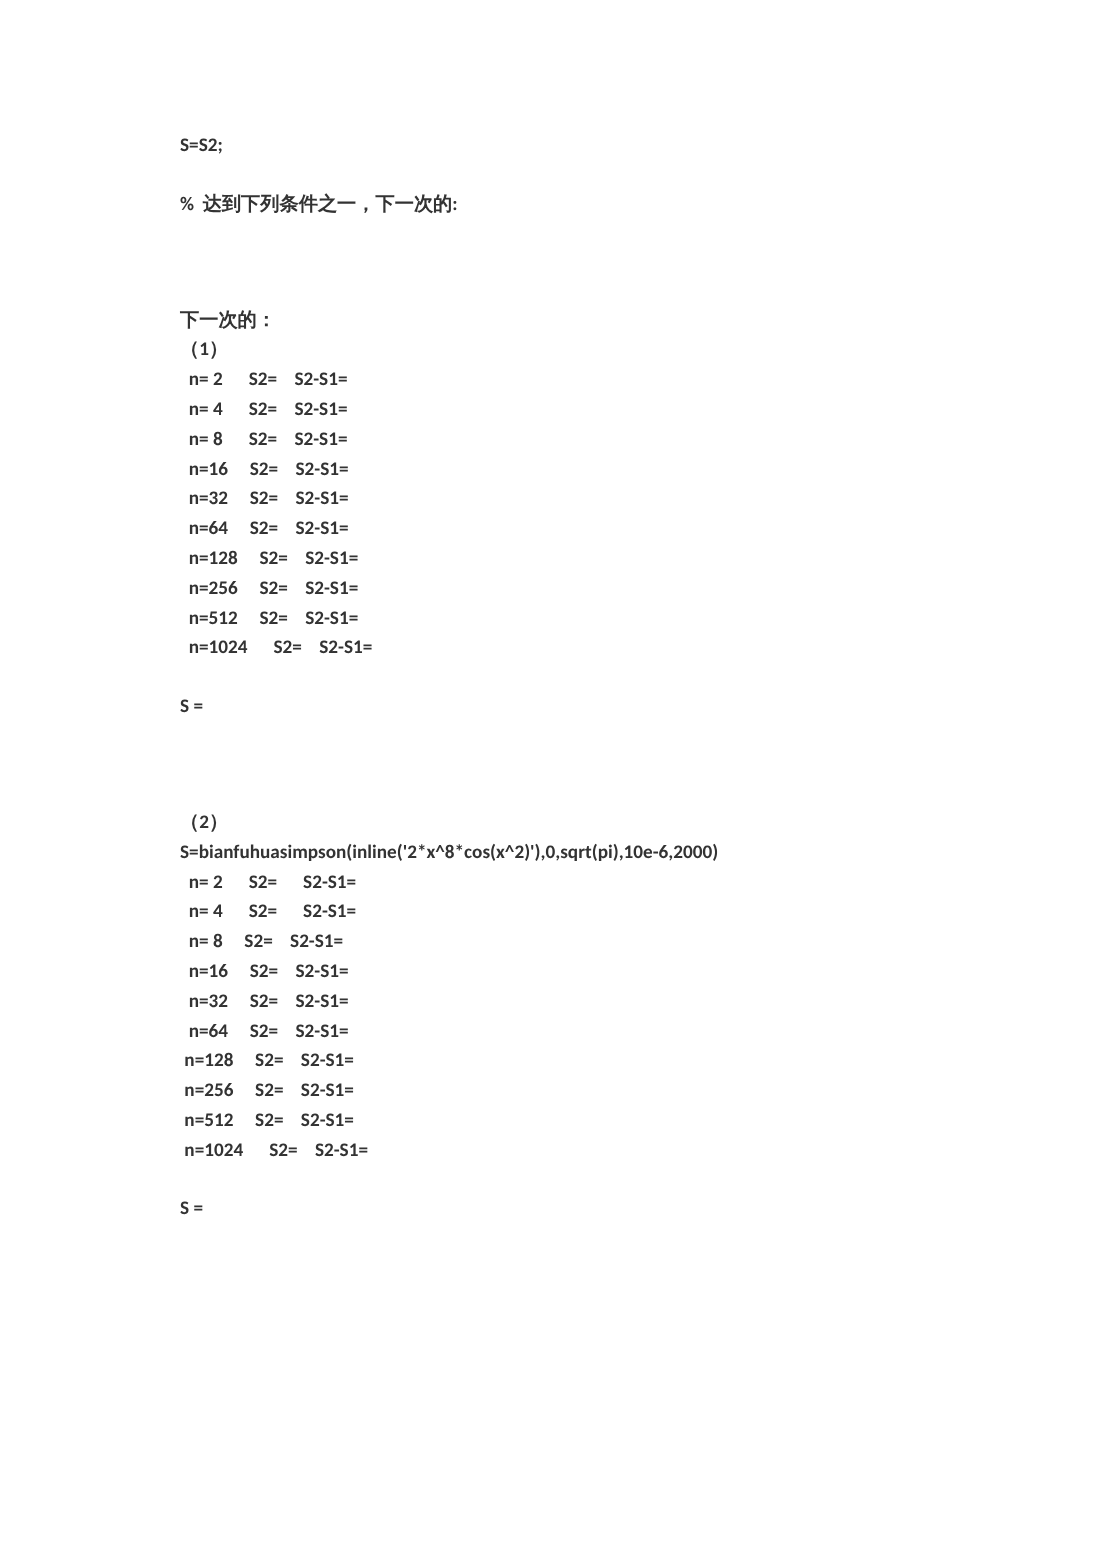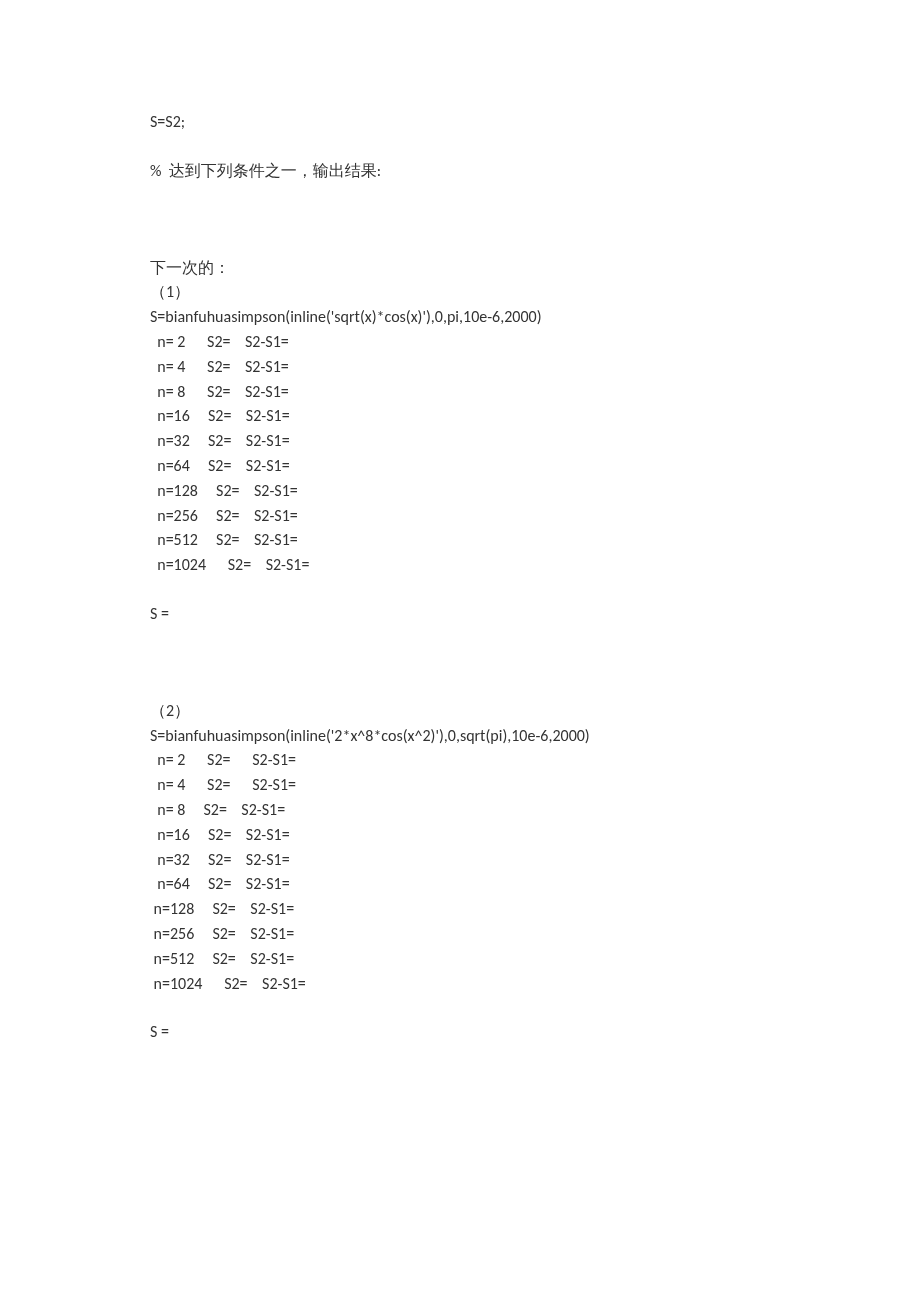--- a/index.html
+++ b/index.html
@@ -11,38 +11,38 @@
   body {
     font-family: "Calibri", "Microsoft YaHei", "SimSun", sans-serif;
     font-size: 16px;
     color: #333333;
     line-height: 1.55;
     padding: 110px 150px 120px 150px;
     box-sizing: border-box;
   }
   .line {
     white-space: pre;
+    font-weight: bold;
   }
   .blank {
     height: 24px;
   }
 </style>
 </head>
 <body>
 
 <div id="content">
     <div class="line">S=S2;</div>
     <div class="blank"></div>
-    <div class="line">%  达到下列条件之一，输出结果:</div>
+    <div class="line">%  达到下列条件之一，下一次的:</div>
     <div class="blank"></div>
     <div class="blank"></div>
     <div class="blank"></div>
     <div class="line">下一次的：</div>
     <div class="line">（1）</div>
-    <div class="line">S=bianfuhuasimpson(inline('sqrt(x)*cos(x)'),0,pi,10e-6,2000)</div>
     <div class="line">  n= 2      S2=    S2-S1=</div>
     <div class="line">  n= 4      S2=    S2-S1=</div>
     <div class="line">  n= 8      S2=    S2-S1=</div>
     <div class="line">  n=16     S2=    S2-S1=</div>
     <div class="line">  n=32     S2=    S2-S1=</div>
     <div class="line">  n=64     S2=    S2-S1=</div>
     <div class="line">  n=128     S2=    S2-S1=</div>
     <div class="line">  n=256     S2=    S2-S1=</div>
     <div class="line">  n=512     S2=    S2-S1=</div>
     <div class="line">  n=1024      S2=    S2-S1=</div>

